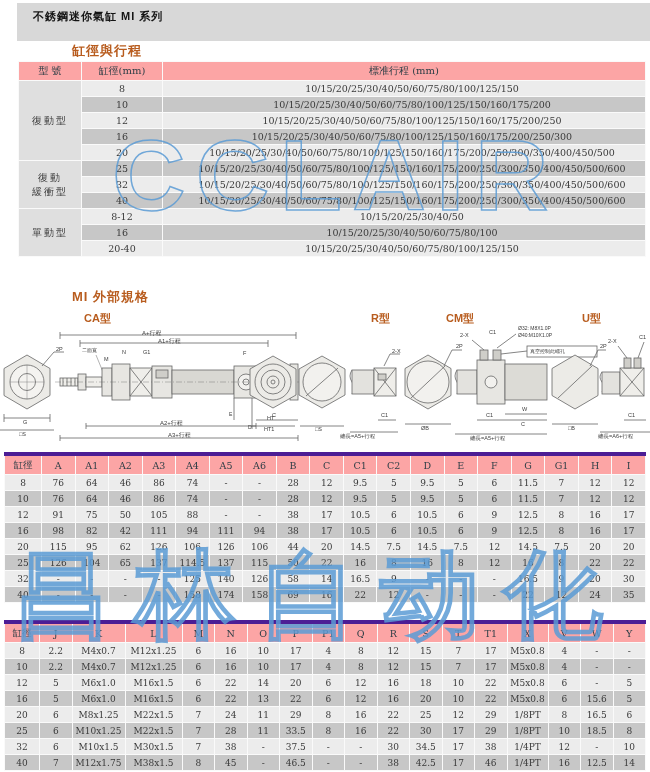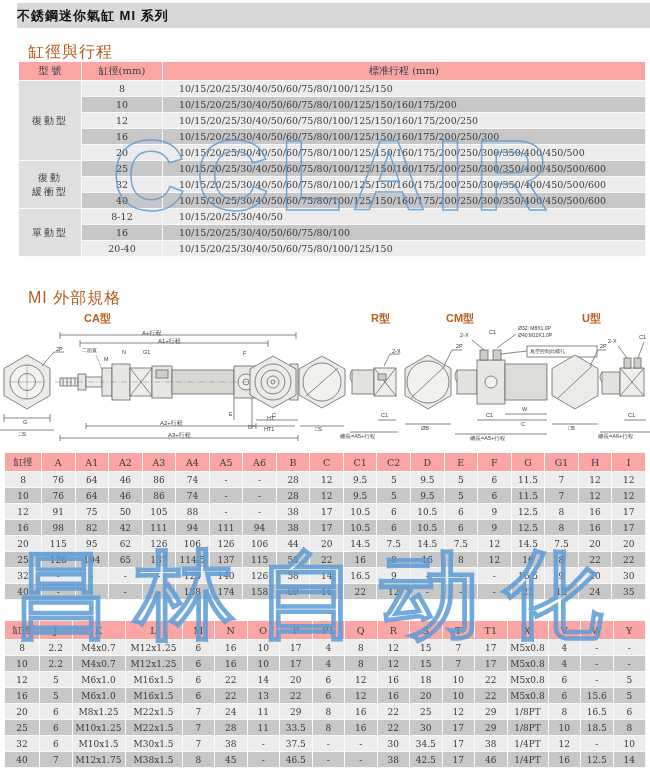--- a/index.html
+++ b/index.html
@@ -1,38 +1,38 @@
 <!DOCTYPE html>
 <html><head>
 <meta charset="utf-8">
 <style>
   html,body{margin:0;padding:0;background:#fff;}
   .page{position:relative;width:650px;height:772px;background:#fff;overflow:hidden;
         font-family:"Liberation Sans",sans-serif;color:#333;}
-  .titlebar{position:absolute;top:3px;left:17px;width:633px;height:25px;background:#d8d8d8;
-            font-size:13px;font-weight:bold;color:#141414;line-height:26px;padding-left:0;
+  .titlebar{position:absolute;top:3px;left:17px;width:633px;height:38px;background:#d8d8d8;
+            font-size:11px;font-weight:bold;color:#141414;line-height:26px;padding-left:16px;
             box-sizing:border-box;letter-spacing:1px;}
-  .sec-head{position:absolute;font-size:16px;font-weight:normal;color:#b85c1e;letter-spacing:1px;}
+  .sec-head{position:absolute;font-size:13px;font-weight:bold;color:#b85c1e;letter-spacing:1px;margin-left:44px;}
   
   table{border-collapse:collapse;table-layout:fixed;width:100%;
         font-family:"DejaVu Serif","Liberation Serif",serif;}
   th,td{border:1px solid #fafafa;text-align:center;color:#3a3a3a;overflow:hidden;white-space:nowrap;}
   thead th{background:#fca5a5;font-weight:normal;color:#2e3e46;}
   tbody tr:nth-child(odd) td{background:#ececec;}
   tbody tr:nth-child(even) td{background:#c7c7c7;}
   .tbl-wrap{position:absolute;}
   .t-s{border-top:1px solid #8598a0;border-bottom:1px solid #aaa;}
   .t-s th{font-size:10px;padding:2px 0;}
   .t-s td{font-size:9.5px;padding:2px 0;}
   .t-s th:nth-child(1){width:62px}
   .t-s th:nth-child(2){width:80px}
-  .t-s td.stroke{text-align:left;padding-left:16px;}
+  .t-s td.stroke{text-align:center;padding-left:16px;}
   .t-s td.grp{background:#dfdfdf !important;white-space:pre-line;font-size:10px;
               font-family:"Liberation Sans",sans-serif;letter-spacing:2px;text-align:center;}
-  .t-dim{border-top:1px solid #4c1d95;border-bottom:1px solid #aaa;}
+  .t-dim{border-top:4px solid #4c1d95;border-bottom:1px solid #aaa;}
   .t-dim th{font-size:9.5px;padding:2.5px 0;}
   .t-dim td{font-size:9px;padding:2.5px 0;}
   .t-a th:nth-child(1){width:36px}
   .t-b th:nth-child(1){width:34px}
   .t-b th:nth-child(3){width:52px}
   .t-b th:nth-child(4){width:56px}
   .t-b th:nth-child(15){width:40px}
   
   .variant{position:absolute;top:311px;font-size:11px;font-weight:bold;color:#b85c1e;}
   .drawing{position:absolute;top:330px;left:0;width:650px;height:118px;}

